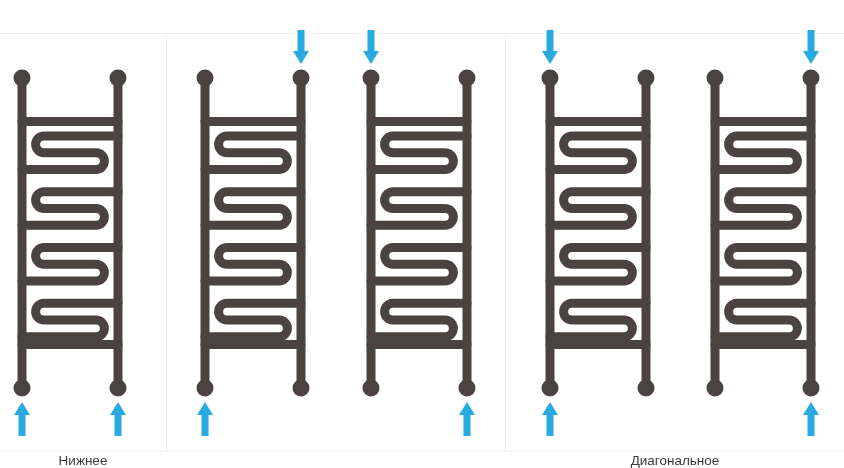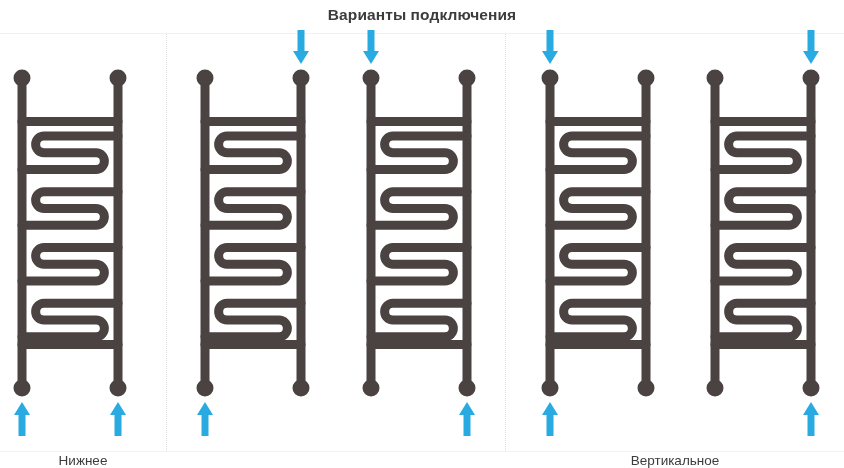--- a/index.html
+++ b/index.html
@@ -58,21 +58,20 @@
     top: 24px;
   }
   .rad-wrap svg { display: block; }
   .arrow-layer { position: absolute; top: 0; left: 0; pointer-events: none; }
 </style>
 </head>
 <body>
 
 <div id="stage">
 
-  <div class="title">Варианты подключения</div>
 
   <div class="hrule top"></div>
   <div class="hrule bottom"></div>
 
   <div id="panels">
       <div class="panel" style="left: 0px; width: 166px; padding-left: 44px;">
         <div class="rad-wrap" style="left: 8px; width: 124px; height: 350px;">
           <svg width="124" height="350" viewBox="0 0 124 350">
             <g fill="none" stroke="#4a4341" stroke-width="9" stroke-linecap="round" stroke-linejoin="round">
               <line x1="14" y1="20" x2="14" y2="330"></line>
@@ -190,19 +189,19 @@
               <path d="M 110 245.27020000000002 L 36 245.27020000000002 A 8.365500000000011 8.365500000000011 0 0 0 36 262.00120000000004 L 88 262.00120000000004 A 8.365499999999997 8.365499999999997 0 0 1 88 278.73220000000003 L 14 278.73220000000003"></path>
             </g>
           </svg>
           <svg width="18" height="34" viewBox="0 0 18 34" class="arrow-layer" style="position: absolute; left: 101px; top: -28px;">
             <path d="M 5.5 0 H 12.5 V 21 H 17 L 9 34 L 1 21 H 5.5 Z" fill="#29abe2"></path>
           </svg>
           <svg width="18" height="34" viewBox="0 0 18 34" class="arrow-layer" style="position: absolute; left: 101px; top: 344px;">
             <path d="M 5.5 34 H 12.5 V 13 H 17 L 9 0 L 1 13 H 5.5 Z" fill="#29abe2"></path>
           </svg>
         </div>
-        <div class="panel-label">Вертикальное</div>
+        <div class="panel-label">Диагональное</div>
       </div>
     </div>
 
 <div class="vdivider" style="left: 166px;"></div>
     <div class="vdivider" style="left: 505px;"></div>
   </div>
 
 </body></html>

